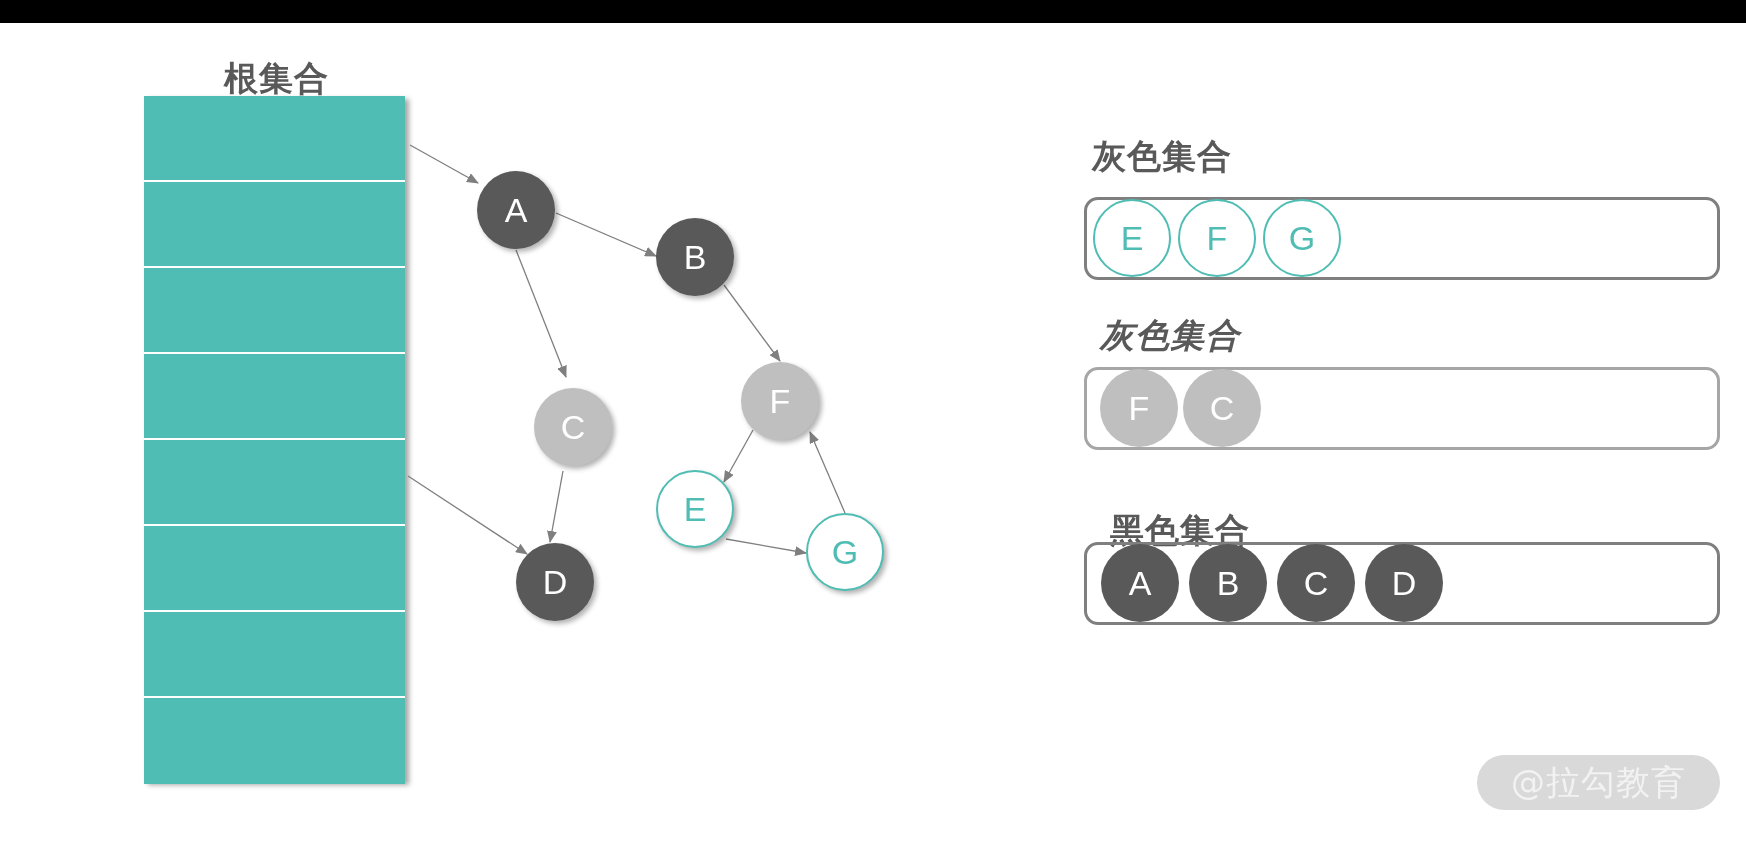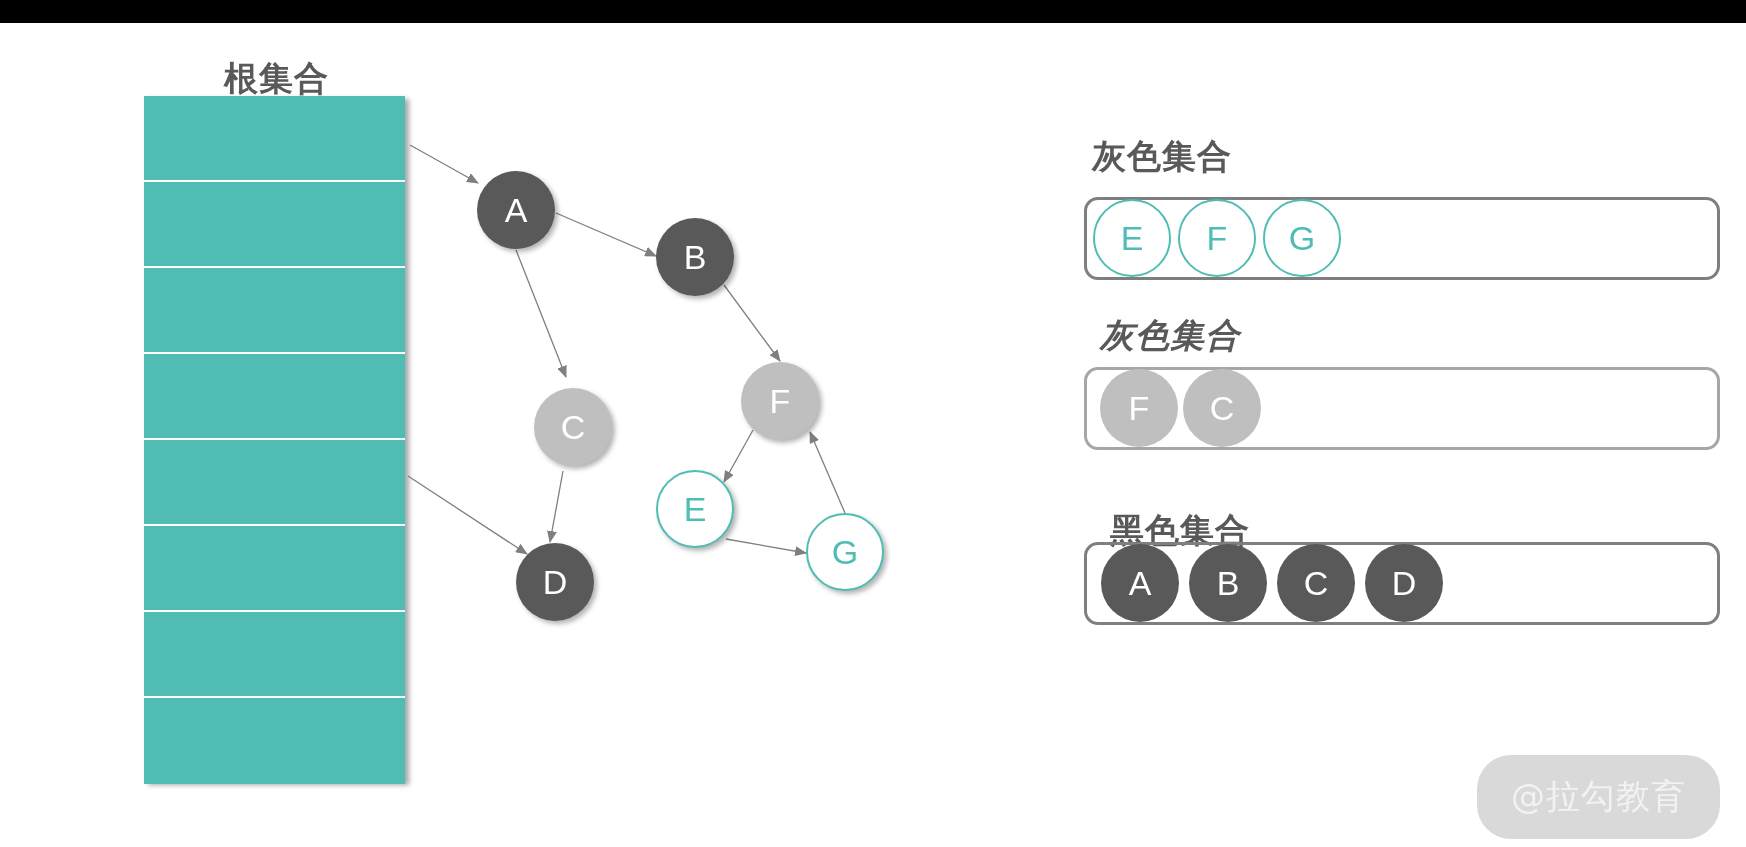--- a/index.html
+++ b/index.html
@@ -10,21 +10,21 @@
   .root .row{height:84px;background:#4fbdb3;border-bottom:2px solid #fff;}
   .root .row:last-child{border-bottom:none;height:86px;}
   svg.graph{position:absolute;left:0;top:0;}
   .node{position:absolute;width:78px;height:78px;border-radius:50%;display:flex;align-items:center;justify-content:center;font-family:"Liberation Sans",sans-serif;font-size:34px;box-sizing:border-box;}
   .node.shadow{box-shadow:3px 3px 5px rgba(0,0,0,0.3);}
   .black{background:#595959;color:#fff;}
   .gray{background:#bfbfbf;color:#fff;}
   .white{background:#fff;color:#4fbdb3;border:2px solid #4fbdb3;}
   .setbox{position:absolute;left:1084px;width:636px;height:83px;box-sizing:border-box;border:3px solid #7f7f7f;border-radius:14px;}
   .setbox.graybox{border-color:#a6a6a6;}
-  .watermark{position:absolute;left:1477px;top:755px;width:243px;height:84px;border-radius:34px;background:#d9d9d9;color:#f2f2f2;font-size:34px;display:flex;align-items:center;justify-content:center;letter-spacing:1px;}
+  .watermark{position:absolute;left:1477px;top:755px;width:243px;height:55px;border-radius:34px;background:#d9d9d9;color:#f2f2f2;font-size:34px;display:flex;align-items:center;justify-content:center;letter-spacing:1px;}
 </style>
 </head>
 <body>
 
 <div class="topbar"></div>
 
 <div class="title" style="left:224px;top:40px;margin-top:16px;">根集合</div>
 
 <div class="root">
   <div class="row"></div>

